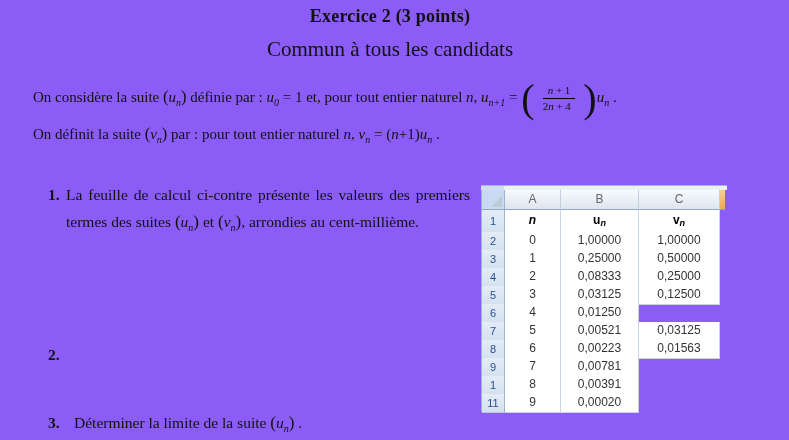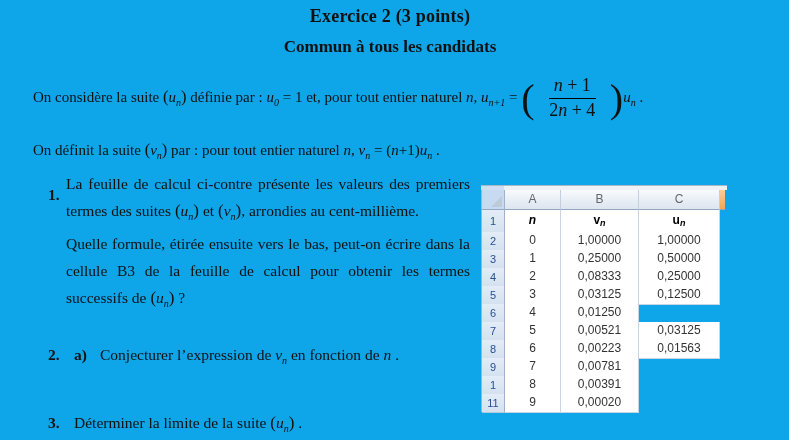--- a/index.html
+++ b/index.html
@@ -1,47 +1,47 @@
 <!DOCTYPE html>
 <html><head>
 <meta charset="utf-8">
 <style>
   html,body { margin:0; padding:0; background:#ffffff; }
   .page {
-    position:relative; width:789px; height:440px; background:#0ea5e9;
+    position:relative; width:789px; height:440px; background:#8b5cf6;
     font-family:"Liberation Serif", serif; color:#111; overflow:hidden;
   }
   .title {
     position:absolute; top:6px; left:0; width:780px; text-align:center;
     font-size:18px; font-weight:bold; letter-spacing:0.2px;
   }
   .subtitle {
     position:absolute; top:37px; left:0; width:780px; text-align:center;
-    font-size:17px; font-weight:bold;
+    font-size:21px; font-weight:normal;
   }
   .p1 {
     position:absolute; left:33px; top:72px; height:50px; line-height:50px;
     font-size:15px; white-space:nowrap;
   }
   .p2 {
-    position:absolute; left:33px; top:140px; height:27px; line-height:20px;
+    position:absolute; left:33px; top:120px; height:27px; line-height:27px;
     font-size:15px; white-space:nowrap;
   }
   .mi { font-style:italic; }
   .msub { font-style:italic; font-size:10px; vertical-align:-4px; letter-spacing:0; }
   .mp { font-size:1.1em; }
   .bigp { font-size:40px; line-height:0; vertical-align:middle; font-weight:400; }
-  .frac { display:inline-block; vertical-align:middle; text-align:center;
-          font-size:18px; line-height:1.2; margin:0 14px; }
+  .frac { display:inline-block; vertical-align:middle; 
+          font-size:11px; line-height:1.2; margin:0 8px; }
   .frac .num { display:block; border-bottom:1.2px solid #000; padding:0 5px 1px; }
   .frac .den { display:block; padding-top:1px; }
 
   .qmark { position:absolute; font-size:15.5px; font-weight:bold; line-height:27px; }
   .q1-text {
-    position:absolute; left:66px; top:170px; width:404px;
+    position:absolute; left:66px; top:181px; width:404px;
     font-size:15.5px; line-height:27px; text-align:justify;
   }
   .q2-block { position:absolute; left:74px; top:341px; font-size:15.5px; line-height:27.5px; }
   .qlabel { display:inline-block; width:26px; font-weight:bold; }
   .q3-block { position:absolute; left:74px; top:409px; font-size:15.5px; line-height:27px; white-space:nowrap; }
 
   
   .sheet { position:absolute; left:481px; top:185px; width:246px;
            font-family:"Liberation Sans", sans-serif; }
   .crop-strip { height:4px; border-top:1px solid #aab8c8;
@@ -77,47 +77,45 @@
   <div class="title">Exercice 2  (3 points)</div>
   <div class="subtitle">Commun à tous les candidats</div>
 
   <div class="p1"><span>On considère la suite </span><span class="mp">(</span><span class="mi">u</span><span class="msub">n</span><span class="mp">)</span><span> définie par : </span><span class="mi">u</span><span class="msub">0</span><span> = 1 et, pour tout entier naturel </span><span class="mi">n</span><span>, </span><span class="mi">u</span><span class="msub">n+1</span><span> = </span><span class="bigp">(</span><span class="frac"><span class="num"><span class="mi">n</span><span> + 1</span></span><span class="den"><span>2</span><span class="mi">n</span><span> + 4</span></span></span><span class="bigp">)</span><span class="mi">u</span><span class="msub">n</span><span> .</span></div>
 
   <div class="p2"><span>On définit la suite </span><span class="mp">(</span><span class="mi">v</span><span class="msub">n</span><span class="mp">)</span><span> par : pour tout entier naturel </span><span class="mi">n</span><span>,  </span><span class="mi">v</span><span class="msub">n</span><span> = (</span><span class="mi">n</span><span>+1)</span><span class="mi">u</span><span class="msub">n</span><span> .</span></div>
 
   <div class="qmark" style="left:48px; top:181px;">1.</div>
   <div class="q1-text">
     <div><span>La feuille de calcul ci-contre présente les valeurs des premiers termes des suites </span><span class="mp">(</span><span class="mi">u</span><span class="msub">n</span><span class="mp">)</span><span> et </span><span class="mp">(</span><span class="mi">v</span><span class="msub">n</span><span class="mp">)</span><span>, arrondies au cent-millième.</span></div>
-    <div><span>Quelle formule, étirée ensuite vers le bas, peut-on écrire dans la cellule B3 de la feuille de calcul pour obtenir les termes successifs de </span><span class="mp">(</span><span class="mi">u</span><span class="msub">n</span><span class="mp">)</span><span> ?</span></div>
   </div>
 
   <div class="qmark" style="left:48px; top:341px;">2.</div>
   <div class="q2-block">
-    <div><span class="qlabel">a)</span><span>Conjecturer l’expression de </span><span class="mi">v</span><span class="msub">n</span><span> en fonction de </span><span class="mi">n</span><span> .</span></div>
   </div>
 
   <div class="qmark" style="left:48px; top:409px;">3.</div>
   <div class="q3-block"><span>Déterminer la limite de la suite </span><span class="mp">(</span><span class="mi">u</span><span class="msub">n</span><span class="mp">)</span><span> .</span></div>
 
   <div class="sheet">
     <div class="crop-strip"></div>
     <div class="hdr-row">
       <div class="corner">
           <div class="tri"></div>
         </div>
       <div class="ch">A</div>
       <div class="ch">B</div>
       <div class="ch">C</div>
       <div class="sliver"></div>
     </div>
     <div class="row tall">
       <div class="rh">1</div>
       <div class="dc hdr-n">n</div>
+      <div class="dc"><span>u</span><span class="shsub">n</span></div>
       <div class="dc"><span>v</span><span class="shsub">n</span></div>
-      <div class="dc"><span>u</span><span class="shsub">n</span></div>
     </div>
     <div class="row">
         <div class="rh">2</div>
         <div class="dc">0</div>
         <div class="dc">1,00000</div>
         <div class="dc">1,00000</div>
       </div>
     <div class="row">
         <div class="rh">3</div>
         <div class="dc">1</div>

